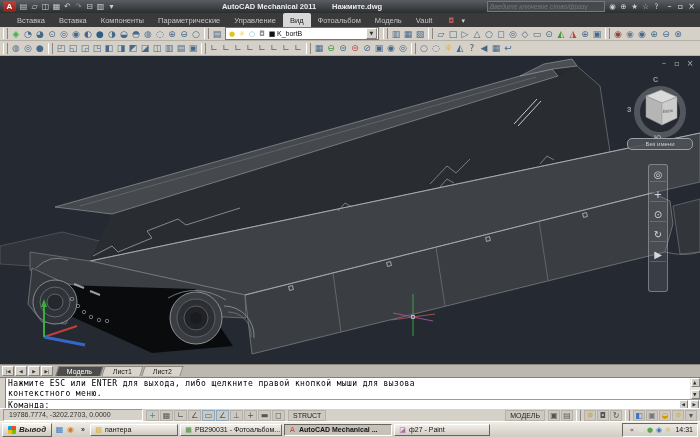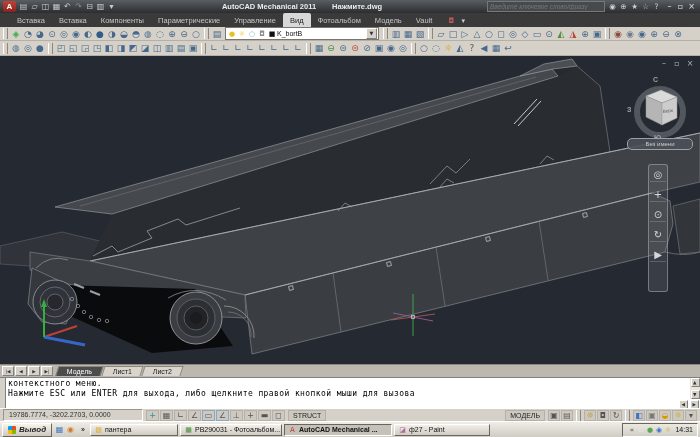--- a/index.html
+++ b/index.html
@@ -370,27 +370,28 @@
       <span class="ic">▶|</span>
     </div>
   <div class="ltab model"><span>Модель</span></div>
   <div class="ltab"><span>Лист1</span></div>
   <div class="ltab"><span>Лист2</span></div>
 </div>
 
 <div class="row cmdarea">
   <div class="cmd-grip"></div>
   <div class="cmd-msgs">
+    <div>Нажмите ESC или ENTER для выхода, либо щелкните правой кнопкой мыши для вызова</div>
     <div>контекстного меню.</div>
-    <div>Нажмите ESC или ENTER для выхода, либо щелкните правой кнопкой мыши для вызова</div>
   </div>
   <div class="cmd-vscroll strip" style="flex-direction:column;">
       <span class="ic">▲</span>
       <span class="ic">▼</span>
     </div>
+  <div class="cmd-prompt">Команда:</div>
   <div class="cmd-hscroll strip">
       <span class="ic">◀</span>
       <span class="ic">▶</span>
     </div>
 </div>
 
 <div class="row statusbar">
   <div class="coords">19786.7774, -3202.2703, 0.0000</div>
   <div class="stoggle strip">
       <span class="ic" style="color: rgb(46, 143, 163);">+</span>

